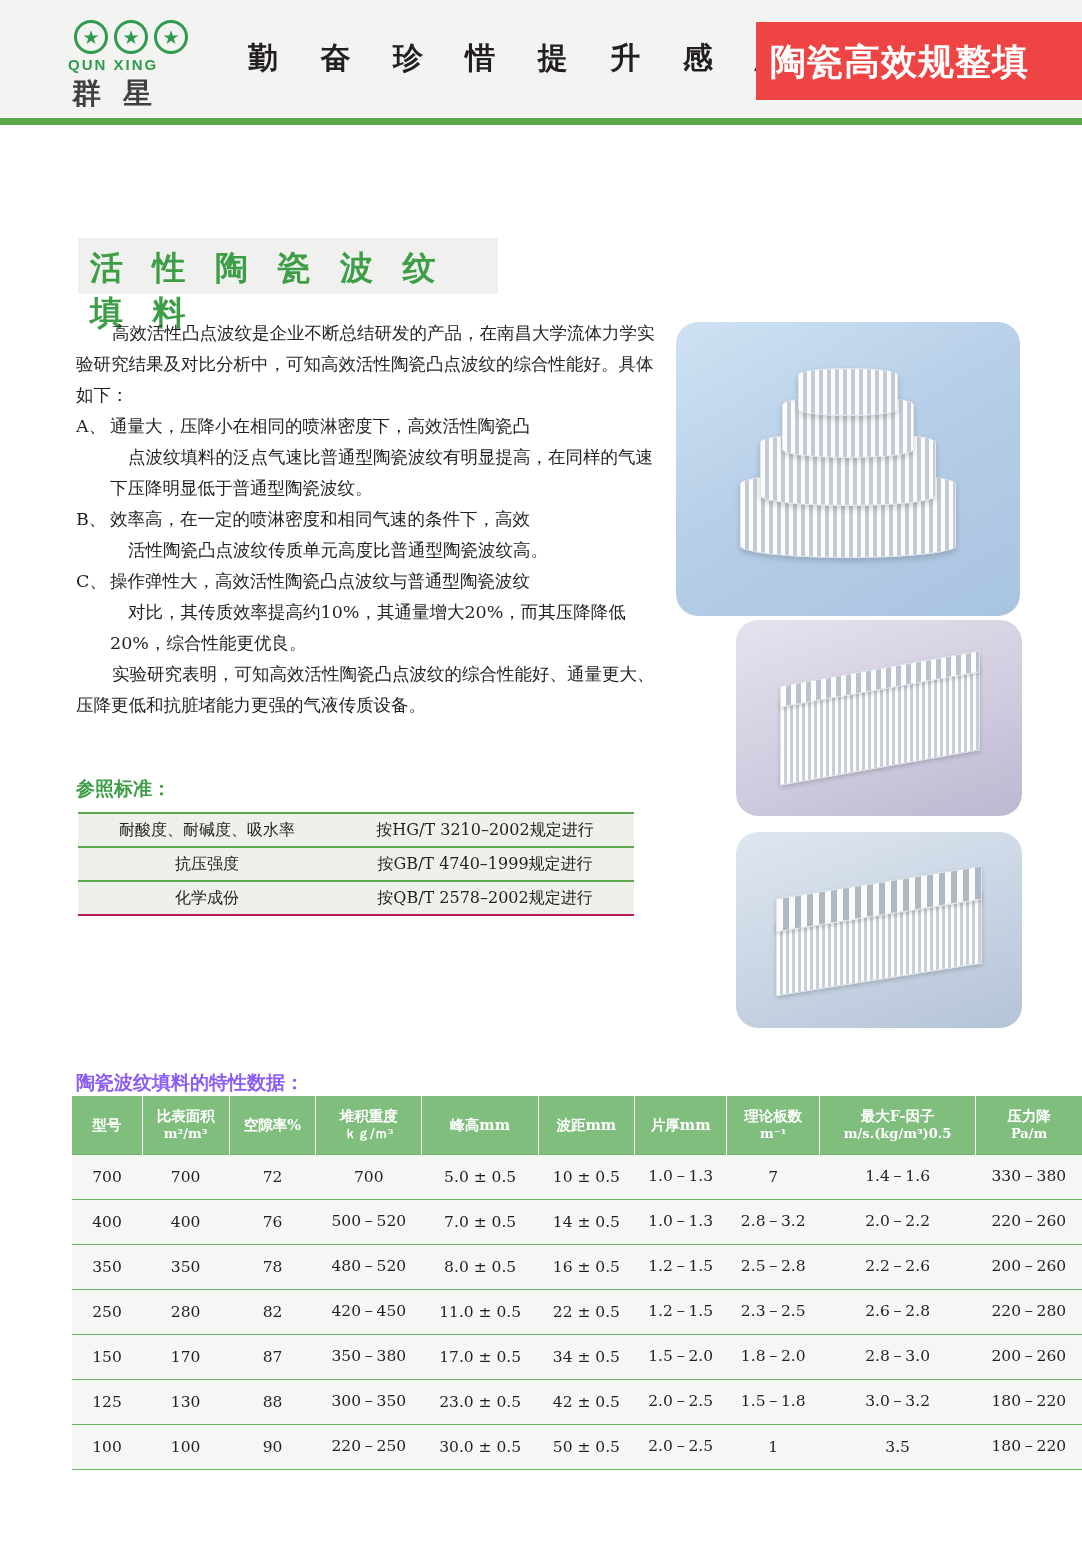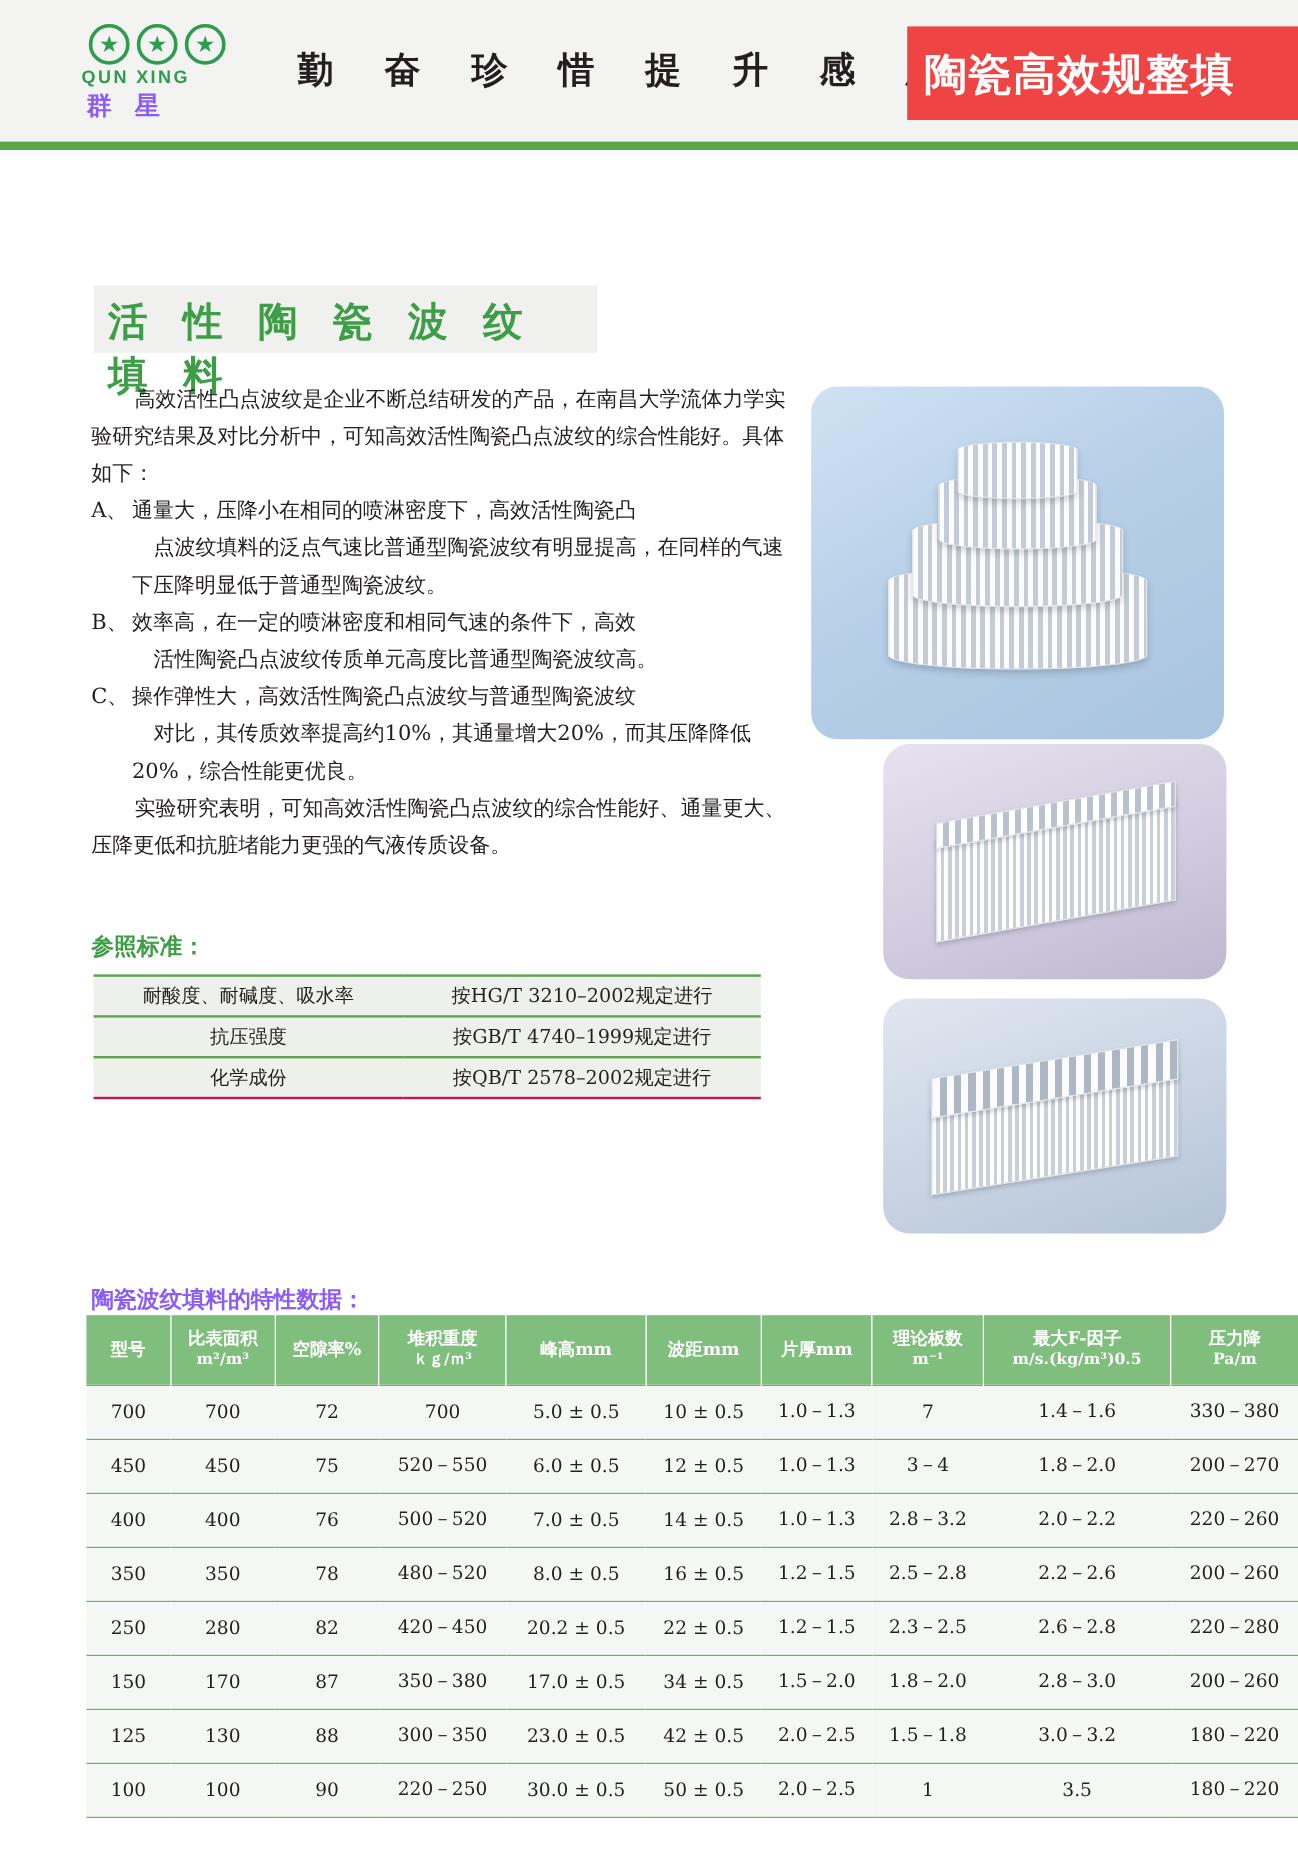--- a/index.html
+++ b/index.html
@@ -34,21 +34,21 @@
     border:3px solid #2e9b4e; color:#2e9b4e;
     display:flex; align-items:center; justify-content:center;
     font-size:19px; line-height:1;
   }
   .logo-latin {
     margin-top:2px; margin-left:6px;
     font-size:15px; letter-spacing:2px; font-weight:bold; color:#2e9b4e;
   }
   .logo-cn {
     margin-top:1px; margin-left:10px;
-    font-size:21px; font-weight:bold; letter-spacing:6px; color:#8b5cf6;
+    font-size:29px; font-weight:bold; letter-spacing:6px; color:#404040;
     font-family:"DejaVu Serif", serif;
   }
   .slogan {
     position:absolute; left:248px; top:38px;
     font-size:30px; font-weight:bold; letter-spacing:16px;
     color:#231f20;
     font-family:"DejaVu Serif", serif;
   }
   .header-right {
     position:absolute; left:756px; top:22px; width:326px; height:78px;
@@ -304,32 +304,20 @@
       <td>72</td>
       <td>700</td>
       <td>5.0 ± 0.5</td>
       <td>10 ± 0.5</td>
       <td>1.0－1.3</td>
       <td>7</td>
       <td>1.4－1.6</td>
       <td>330－380</td>
     </tr>
     <tr class="dr">
-      <td class="c0">450</td>
-      <td>450</td>
-      <td>75</td>
-      <td>520－550</td>
-      <td>6.0 ± 0.5</td>
-      <td>12 ± 0.5</td>
-      <td>1.0－1.3</td>
-      <td>3－4</td>
-      <td>1.8－2.0</td>
-      <td>200－270</td>
-    </tr>
-    <tr class="dr">
       <td class="c0">400</td>
       <td>400</td>
       <td>76</td>
       <td>500－520</td>
       <td>7.0 ± 0.5</td>
       <td>14 ± 0.5</td>
       <td>1.0－1.3</td>
       <td>2.8－3.2</td>
       <td>2.0－2.2</td>
       <td>220－260</td>
@@ -344,21 +332,21 @@
       <td>1.2－1.5</td>
       <td>2.5－2.8</td>
       <td>2.2－2.6</td>
       <td>200－260</td>
     </tr>
     <tr class="dr">
       <td class="c0">250</td>
       <td>280</td>
       <td>82</td>
       <td>420－450</td>
-      <td>20.2 ± 0.5</td>
+      <td>11.0 ± 0.5</td>
       <td>22 ± 0.5</td>
       <td>1.2－1.5</td>
       <td>2.3－2.5</td>
       <td>2.6－2.8</td>
       <td>220－280</td>
     </tr>
     <tr class="dr">
       <td class="c0">150</td>
       <td>170</td>
       <td>87</td>

